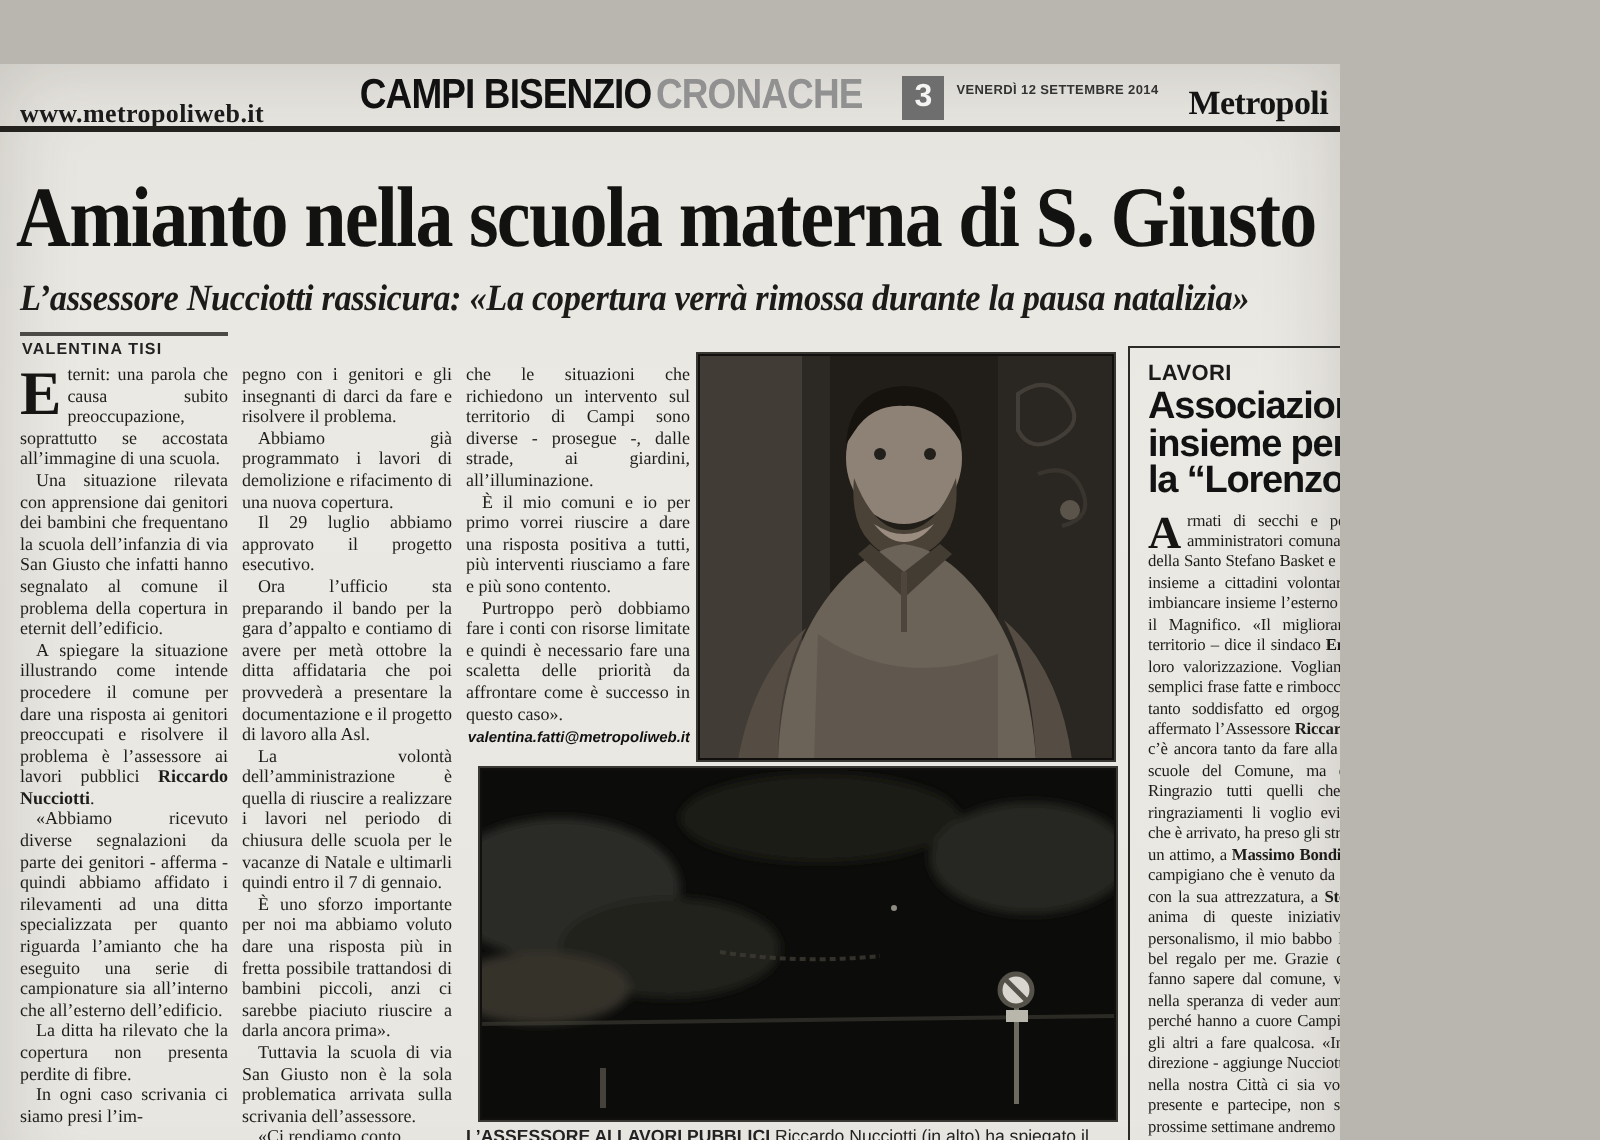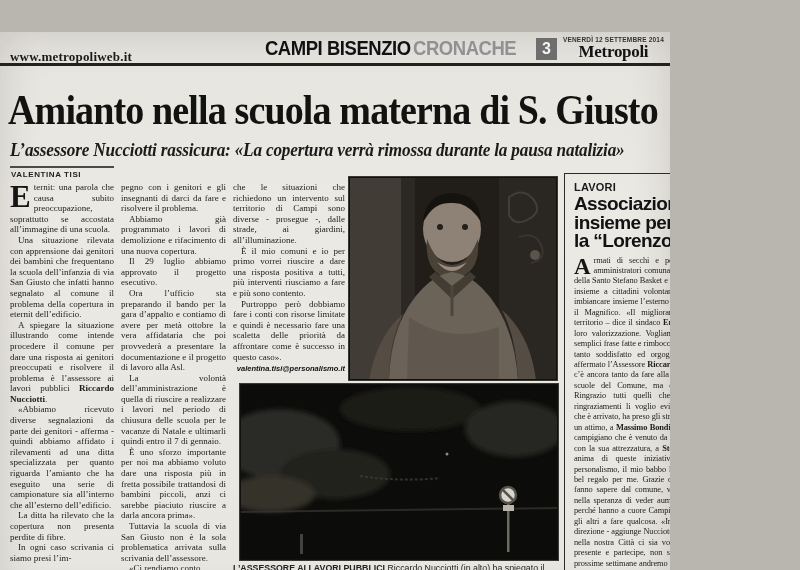--- a/index.html
+++ b/index.html
@@ -10,21 +10,21 @@
     box-shadow:inset 0 0 40px rgba(60,55,45,.18);
     font-family:"Liberation Serif", serif; color:#1b1b1b;margin-top:32px;
   }
   
   .site-url{position:absolute; left:10px; top:17px; font-weight:bold; font-size:13px; letter-spacing:.2px;}
   .header-right{position:absolute; right:6px; top:4px; display:flex; align-items:flex-end; gap:6px;}
   .sec-black{font-family:"Liberation Sans",sans-serif; font-weight:bold; font-size:21px; letter-spacing:-.5px; transform:scaleX(.88); transform-origin:right; color:#111;}
   .sec-gray{font-family:"Liberation Sans",sans-serif; font-weight:bold; font-size:21px; letter-spacing:-.5px; transform:scaleX(.88); transform-origin:left; color:#919191; margin-left:-4px;}
   .page-num{display:inline-block; width:21px; height:22px; background:#6e6e6e; color:#f4f4f2;
     font-family:"Liberation Sans",sans-serif; font-weight:bold; font-size:16px; text-align:center; line-height:22px;}
-  .mast{display:flex; flex-direction:column; align-items:center; line-height:1;}
+  .mast{display:flex; align-items:flex-start; line-height:1;gap:15px;}
   .issue-date{font-family:"Liberation Sans",sans-serif; font-weight:bold; font-size:6.5px; color:#333; letter-spacing:.2px;}
   .masthead{font-family:"Liberation Serif",serif; font-weight:bold; font-size:17px; letter-spacing:-.3px; color:#141414;}
   .header-rule{position:absolute; left:0; top:31px; width:796px; height:3px; background:#23221f;}
   .header-rule:after{content:""; position:absolute; right:0; top:-1px; width:115px; height:5px; background:#1a1918;}
   
   .headline{position:absolute; left:8px; top:55px; width:900px; margin:0;
     font-size:43px; font-weight:bold; letter-spacing:-1px; line-height:1.05;
     transform:scaleX(.885); transform-origin:left top; white-space:nowrap; color:#121210;}
   .subhead{position:absolute; left:10px; top:108px; width:820px; margin:0;
     font-size:18.5px; font-style:italic; font-weight:bold; letter-spacing:-.2px;
@@ -89,31 +89,31 @@
       <p class="para">Una situazione rilevata con apprensione dai genitori dei bambini che frequentano la scuola dell’infanzia di via San Giusto che infatti hanno segnalato al comune il problema della copertura in eternit dell’edificio.</p>
       <p class="para">A spiegare la situazione illustrando come intende procedere il comune per dare una risposta ai genitori preoccupati e risolvere il problema è l’assessore ai lavori pubblici <b>Riccardo Nucciotti</b>.</p>
       <p class="para">«Abbiamo ricevuto diverse segnalazioni da parte dei genitori - afferma - quindi abbiamo affidato i rilevamenti ad una ditta specializzata per quanto riguarda l’amianto che ha eseguito una serie di campionature sia all’interno che all’esterno dell’edificio.</p>
       <p class="para">La ditta ha rilevato che la copertura non presenta perdite di fibre.</p>
       <p class="para">In ogni caso scrivania ci siamo presi l’im-</p>
     </div>
   <div class="col col2">
       <p class="para noindent">pegno con i genitori e gli insegnanti di darci da fare e risolvere il problema.</p>
       <p class="para">Abbiamo già programmato i lavori di demolizione e rifacimento di una nuova copertura.</p>
       <p class="para">Il 29 luglio abbiamo approvato il progetto esecutivo.</p>
-      <p class="para">Ora l’ufficio sta preparando il bando per la gara d’appalto e contiamo di avere per metà ottobre la vera affidataria che poi provvederà a presentare la documentazione e il progetto di lavoro alla Asl.</p>
+      <p class="para">Ora l’ufficio sta preparando il bando per la gara d’appalto e contiamo di avere per metà ottobre la ditta affidataria che poi provvederà a presentare la documentazione e il progetto di lavoro alla Asl.</p>
       <p class="para">La volontà dell’amministrazione è quella di riuscire a realizzare i lavori nel periodo di chiusura delle scuola per le vacanze di Natale e ultimarli quindi entro il 7 di gennaio.</p>
       <p class="para">È uno sforzo importante per noi ma abbiamo voluto dare una risposta più in fretta possibile trattandosi di bambini piccoli, anzi ci sarebbe piaciuto riuscire a darla ancora prima».</p>
       <p class="para">Tuttavia la scuola di via San Giusto non è la sola problematica arrivata sulla scrivania dell’assessore.</p>
       <p class="para">«Ci rendiamo conto</p>
     </div>
   <div class="col col3">
       <p class="para noindent">che le situazioni che richiedono un intervento sul territorio di Campi sono diverse - prosegue -, dalle strade, ai giardini, all’illuminazione.</p>
       <p class="para">È il mio comuni e io per primo vorrei riuscire a dare una risposta positiva a tutti, più interventi riusciamo a fare e più sono contento.</p>
       <p class="para">Purtroppo però dobbiamo fare i conti con risorse limitate e quindi è necessario fare una scaletta delle priorità da affrontare come è successo in questo caso».</p>
-      <p class="para email">valentina.tisi@personalismo.it</p>
+      <p class="para email">valentina.fatti@metropoliweb.it</p>
     </div>
 
   <figure class="photo photo-top" style="margin:0">
     <svg viewBox="0 0 208 203" preserveAspectRatio="none">
       <rect width="208" height="203" fill="#211e1a"></rect>
       <rect x="0" y="0" width="52" height="203" fill="#413c35"></rect>
       <rect x="52" y="0" width="14" height="203" fill="#2c2924"></rect>
       <rect x="150" y="0" width="58" height="203" fill="#2a2722"></rect>
       <path d="M160 20 q14 -10 24 2 q10 12 -4 20 q-14 8 -20 -4 z" fill="none" stroke="#4d473e" stroke-width="2" opacity=".7"></path>
       <path d="M170 60 q16 -6 22 8 q6 14 -10 18" fill="none" stroke="#453f37" stroke-width="2" opacity=".6"></path>

